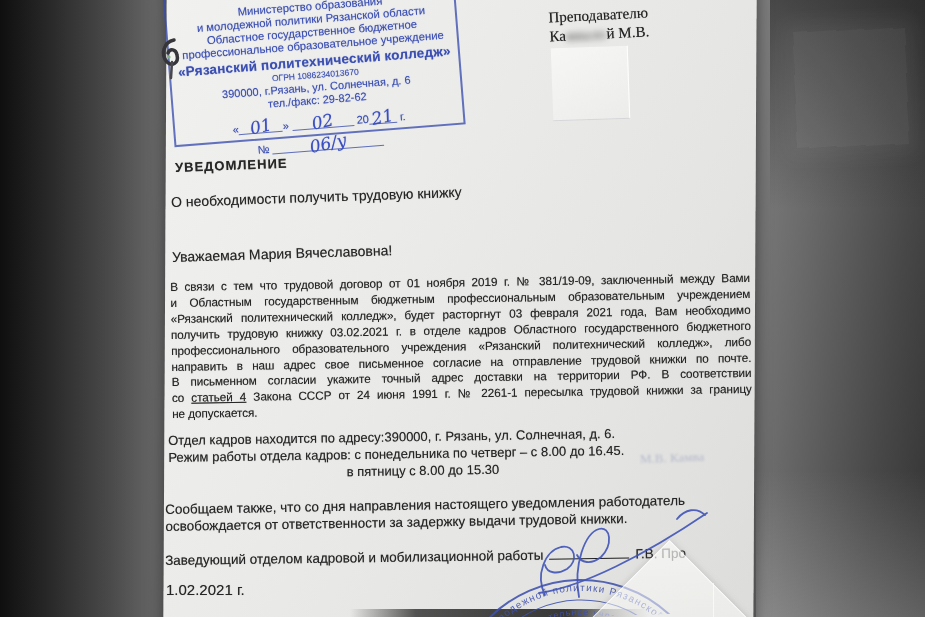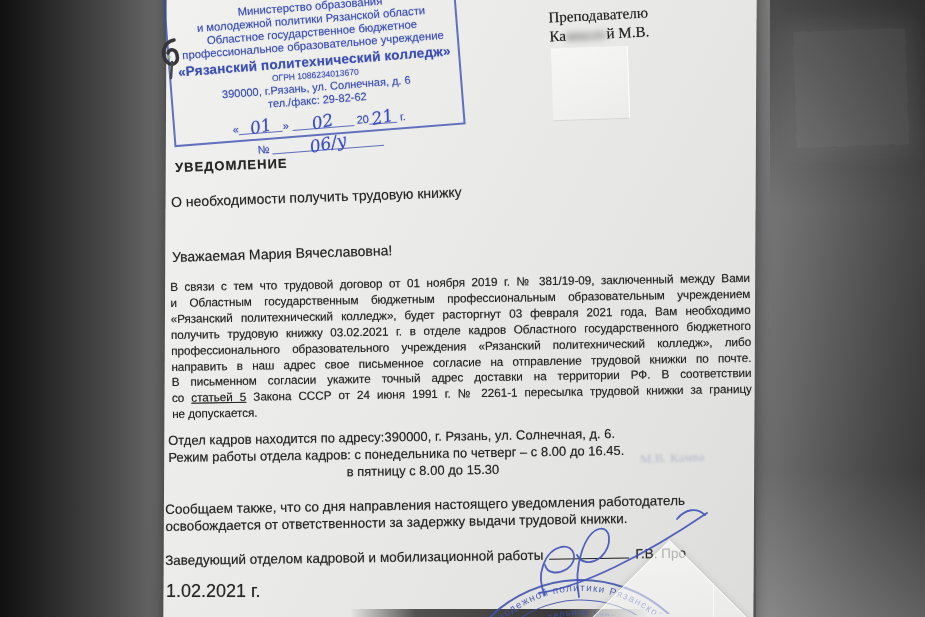--- a/index.html
+++ b/index.html
@@ -73,21 +73,21 @@
   .ghost { left:640px; top:450px; z-index:3; font-family:"Liberation Serif", serif;
            font-size:13px; color:#8a93b8; opacity:.5; filter:blur(1.3px);
            transform:rotate(-2deg); }
   
   .closing  { left:165px; top:502px; font-size:13.5px; line-height:16.5px;
               transform:rotate(-1deg); transform-origin:left top; }
   .sig-row  { left:165px; top:553px; font-size:13.5px; white-space:nowrap;
               transform:rotate(-.8deg); transform-origin:left top; }
   .sig-ul   { display:inline-block; width:80px; border-bottom:1.5px solid #1d1d1d;
               height:12px; margin:0 6px; }
-  .date-line{ left:166px; top:581px; font-size:18px; }
+  .date-line{ left:166px; top:581px; font-size:15px; }
   .sig-svg  { left:527px; top:503px; z-index:7; }
   .seal-svg { left:437px; top:570px; z-index:5; transform:rotate(-2deg); opacity:.88; }
   .corner-sheet { left:607px; top:566px; width:125px; height:125px; z-index:6;
     transform:rotate(45deg);
     background:linear-gradient(135deg,rgba(250,250,248,.72),rgba(240,240,238,.25));
     border:1px solid rgba(255,255,255,.85); box-shadow:0 0 6px rgba(150,150,158,.45); }
   .crease-v { left:713px; top:583px; width:1px; height:34px; z-index:6;
     background:rgba(255,255,255,.65); }
   .clip-svg { left:158px; top:36px; z-index:4; }
 </style>
@@ -143,21 +143,21 @@
   <div class="abs t salutation">Уважаемая Мария Вячеславовна!</div>
 
   <div class="abs t body-block">
     <div class="jline">В связи с тем что трудовой договор от 01 ноября 2019 г. № 381/19-09, заключенный между Вами</div>
     <div class="jline">и Областным государственным бюджетным профессиональным образовательным учреждением</div>
     <div class="jline">«Рязанский политехнический колледж», будет расторгнут 03 февраля 2021 года, Вам необходимо</div>
     <div class="jline">получить трудовую книжку 03.02.2021 г. в отделе кадров Областного государственного бюджетного</div>
     <div class="jline">профессионального образовательного учреждения «Рязанский политехнический колледж», либо</div>
     <div class="jline">направить в наш адрес свое письменное согласие на отправление трудовой книжки по почте.</div>
     <div class="jline">В письменном согласии укажите точный адрес доставки на территории РФ. В соответствии</div>
-    <div class="jline"><span>со </span><span class="uline">статьей 5</span><span> Закона СССР от 24 июня 1991 г. № 2261-1 пересылка трудовой книжки за границу</span></div>
+    <div class="jline"><span>со </span><span class="uline">статьей 4</span><span> Закона СССР от 24 июня 1991 г. № 2261-1 пересылка трудовой книжки за границу</span></div>
     <div>не допускается.</div>
   </div>
 
   <div class="abs t hr-info">
     <div>Отдел кадров находится по адресу:390000, г. Рязань, ул. Солнечная, д. 6.</div>
     <div>Режим работы отдела кадров: с понедельника по четверг – с 8.00 до 16.45.</div>
     <div class="indent">в пятницу с 8.00 до 15.30</div>
   </div>
 
   <div class="abs ghost">М.В. Камва</div>

